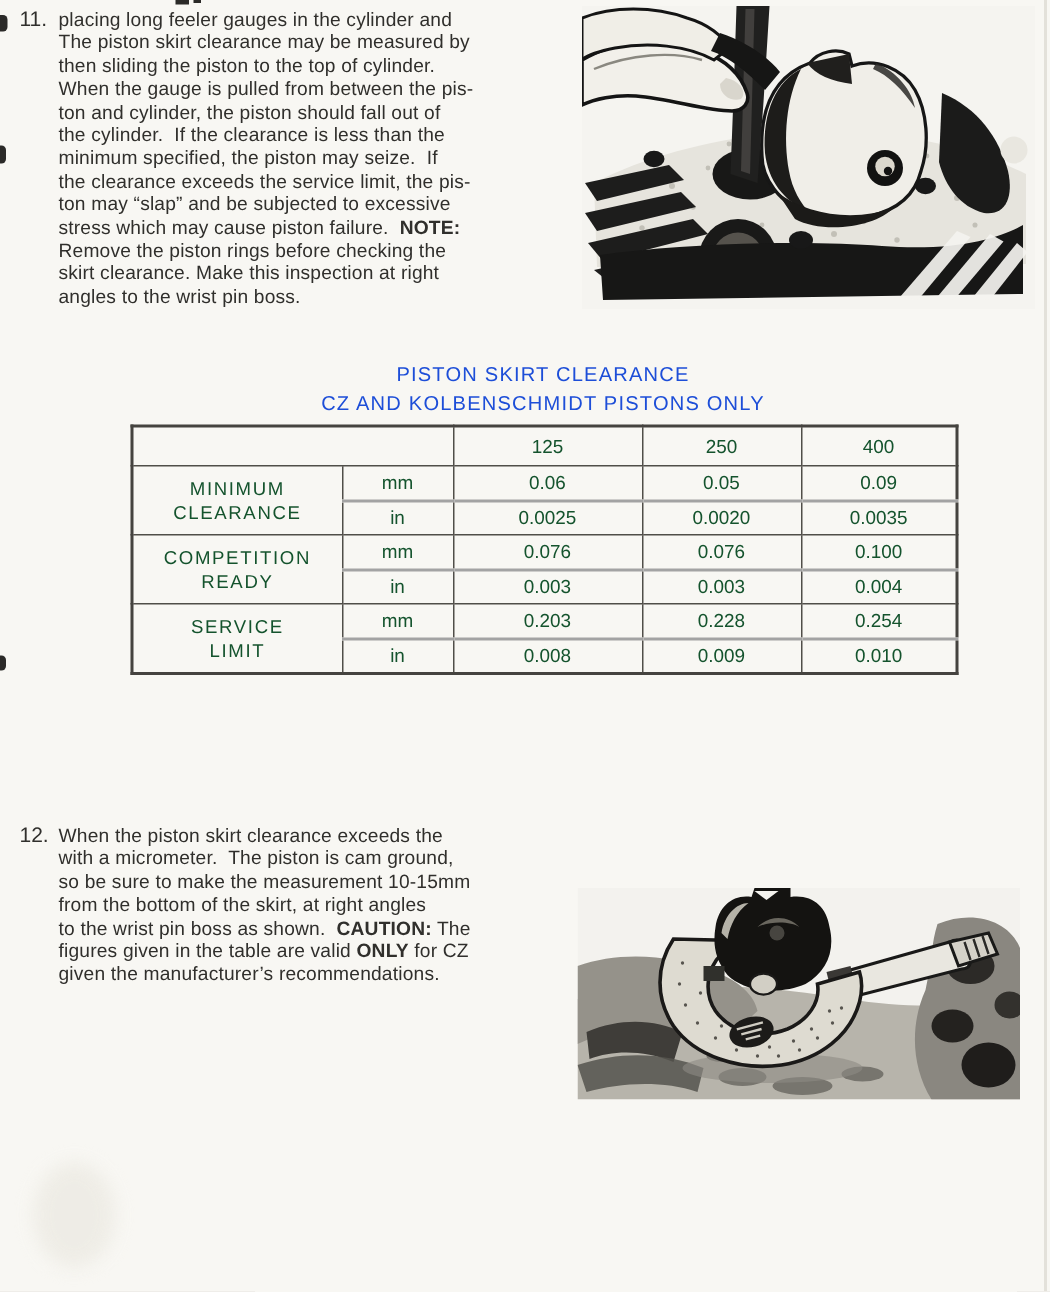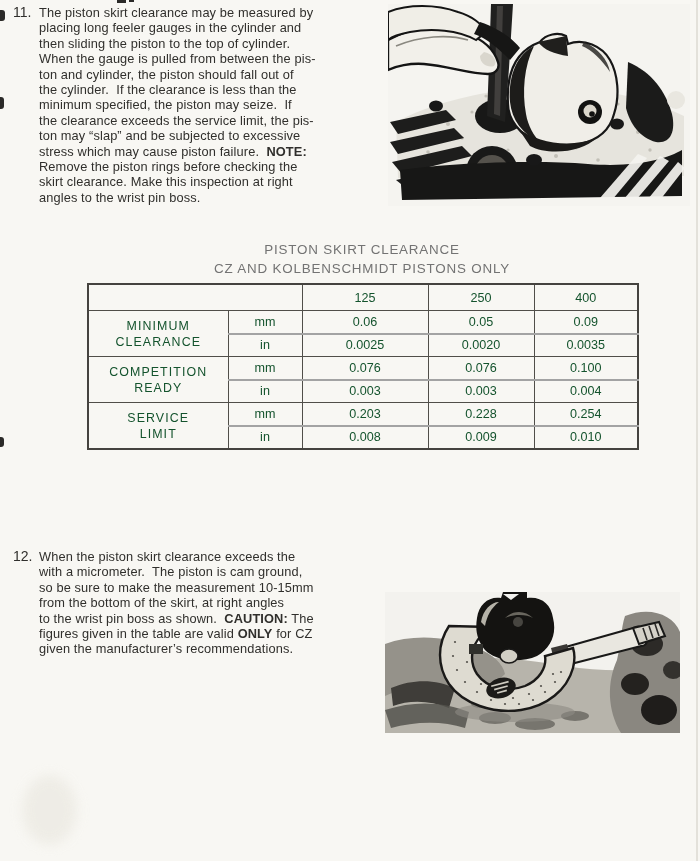--- a/index.html
+++ b/index.html
@@ -12,21 +12,21 @@
   .list-item{position:absolute}
   .li-num{position:absolute;left:0;top:0;font-size:14px;line-height:15.4px}
   .li-body{margin-left:26px}
   .ln{white-space:pre;font-size:12.8px;line-height:15.4px;letter-spacing:.12px}
   .b{font-weight:700}
   #item11{left:13px;top:5px}
   #item12{left:13px;top:549px}
 
   
   .table-block{position:absolute;left:87px;top:240px;width:550px}
-  .t-title{text-align:center;font-size:13.4px;letter-spacing:.8px;line-height:19px;color:#737373}
+  .t-title{text-align:center;font-size:13.4px;letter-spacing:.8px;line-height:19px;color:#1d4ed8}
   table.spec{border-collapse:collapse;table-layout:fixed;width:550px;margin-top:5px;border:2px solid #45433f}
   .spec td{border:1.5px solid #504e49;text-align:center;vertical-align:middle;
            font-size:12.6px;color:#14532d;padding:0;height:21.5px}
   .spec tr.hdr td{height:25px}
   .spec tr.grp td{border-top:1.8px solid #45433f}
   .spec tr.sub td{border-top:2px solid #a3a3a3}
   .spec td.lbl{letter-spacing:1.1px;font-size:12.4px;line-height:16px}
 
   
   .photo{position:absolute}
@@ -47,22 +47,22 @@
           border-radius:50%;opacity:.85;filter:blur(6px)}
 </style>
 </head>
 <body>
 
 <div class="page">
 
   <div class="list-item" id="item11">
     <div class="li-num">11.</div>
     <div class="li-body">
+      <div class="ln"><span>placing long feeler gauges in the cylinder and</span></div>
       <div class="ln"><span>The piston skirt clearance may be measured by</span></div>
-      <div class="ln"><span>placing long feeler gauges in the cylinder and</span></div>
       <div class="ln"><span>then sliding the piston to the top of cylinder.</span></div>
       <div class="ln"><span>When the gauge is pulled from between the pis-</span></div>
       <div class="ln"><span>ton and cylinder, the piston should fall out of</span></div>
       <div class="ln"><span>the cylinder.  If the clearance is less than the</span></div>
       <div class="ln"><span>minimum specified, the piston may seize.  If</span></div>
       <div class="ln"><span>the clearance exceeds the service limit, the pis-</span></div>
       <div class="ln"><span>ton may “slap” and be subjected to excessive</span></div>
       <div class="ln"><span>stress which may cause piston failure.  </span><span class="b">NOTE:</span></div>
       <div class="ln"><span>Remove the piston rings before checking the</span></div>
       <div class="ln"><span>skirt clearance. Make this inspection at right</span></div>

